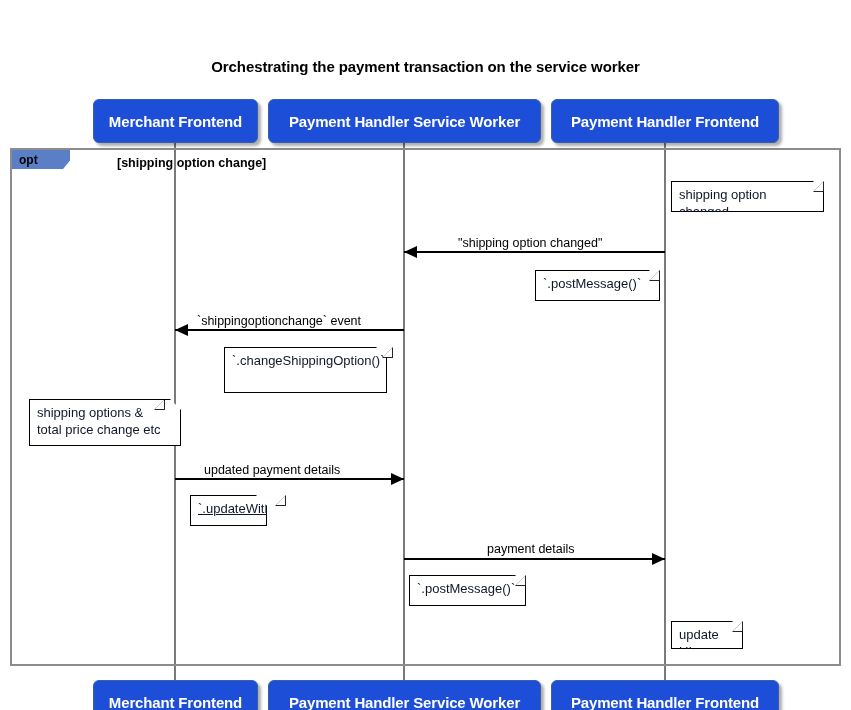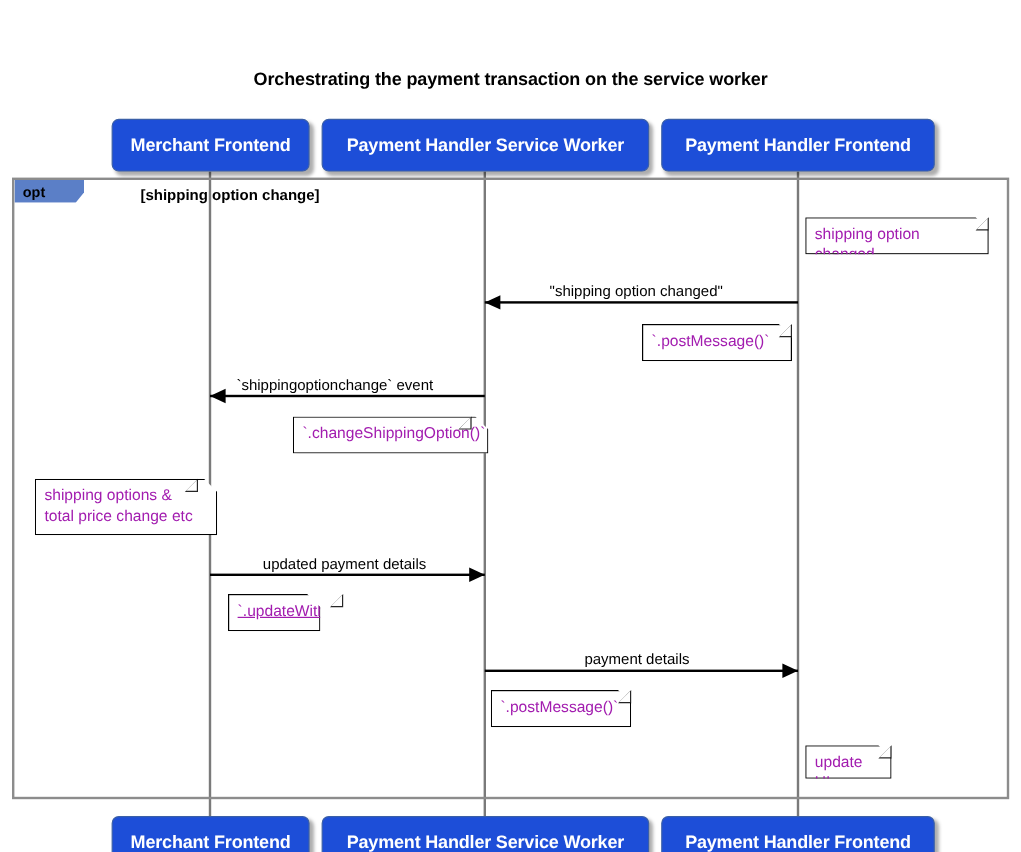--- a/index.html
+++ b/index.html
@@ -116,21 +116,21 @@
     white-space: nowrap;
   }
 
   
   .note {
     position: absolute;
     box-sizing: border-box;
     background: #ffffff;
     border: 1.5px solid #000000;
     font-size: 13px;
-    color: #a21caf;
+    color: #0f172a;
     padding: 4px 8px 4px 7px;
     line-height: 17px;
     white-space: pre-line;
     box-shadow: 3px 3px 3px rgba(0,0,0,0.30);
     -webkit-clip-path: polygon(0 0, calc(100% - 11px) 0, 100% 11px, 100% 100%, 0 100%);
     clip-path: polygon(0 0, calc(100% - 11px) 0, 100% 11px, 100% 100%, 0 100%);
   }
   .note-fold {
     position: absolute;
     width: 0;
@@ -173,31 +173,31 @@
       <div class="frame-tab" style="left: 12px; top: 102px; width: 58px; height: 19px;">opt</div>
       <div class="frame-guard" style="left: 82px; top: 108px; padding-left: 35px;">[shipping option change]</div>
       <div class="msg-line" style="left: 404px; top: 203px; width: 261px;"></div>
       <div class="arrowhead left" style="left: 404px; top: 198px;"></div>
       <div class="msg-label" style="left: 458px; top: 188px;">"shipping option changed"</div>
       <div class="msg-line" style="left: 175px; top: 281px; width: 229px;"></div>
       <div class="arrowhead left" style="left: 175px; top: 276px;"></div>
       <div class="msg-label" style="left: 197px; top: 266px;">`shippingoptionchange` event</div>
       <div class="msg-line" style="left: 175px; top: 430px; width: 229px;"></div>
       <div class="arrowhead right" style="left: 391px; top: 425px;"></div>
-      <div class="msg-label" style="left: 219px; top: 415px;">updated payment details</div>
+      <div class="msg-label" style="left: 204px; top: 415px;">updated payment details</div>
       <div class="msg-line" style="left: 404px; top: 510px; width: 261px;"></div>
       <div class="arrowhead right" style="left: 652px; top: 505px;"></div>
       <div class="msg-label" style="left: 487px; top: 494px;">payment details</div>
       <div class="note" style="left: 671px; top: 133px; width: 153px; height: 31px;">shipping option changed</div>
       <div class="note-fold" style="left: 813px; top: 133px;"></div>
       <div class="note-fold-inner" style="left: 814px; top: 134px;"></div>
       <div class="note" style="left: 535px; top: 222px; width: 125px; height: 31px;">`.postMessage()`</div>
       <div class="note-fold" style="left: 649px; top: 222px;"></div>
       <div class="note-fold-inner" style="left: 650px; top: 223px;"></div>
-      <div class="note" style="left: 244px; top: 299px; width: 163px; height: 31px;">`.changeShippingOption()`</div>
+      <div class="note" style="left: 224px; top: 299px; width: 163px; height: 46px;">`.changeShippingOption()`</div>
       <div class="note-fold" style="left: 382px; top: 299px;"></div>
       <div class="note-fold-inner" style="left: 383px; top: 300px;"></div>
       <div class="note" style="left: 29px; top: 351px; width: 152px; height: 47px;">shipping options &amp;
 total price change etc</div>
       <div class="note-fold" style="left: 154px; top: 351px;"></div>
       <div class="note-fold-inner" style="left: 155px; top: 352px;"></div>
       <div class="note" style="left: 190px; top: 447px; width: 77px; height: 31px; text-decoration: underline;">`.updateWith()`</div>
       <div class="note-fold" style="left: 275px; top: 447px;"></div>
       <div class="note-fold-inner" style="left: 276px; top: 448px;"></div>
       <div class="note" style="left: 409px; top: 527px; width: 117px; height: 31px;">`.postMessage()`</div>

